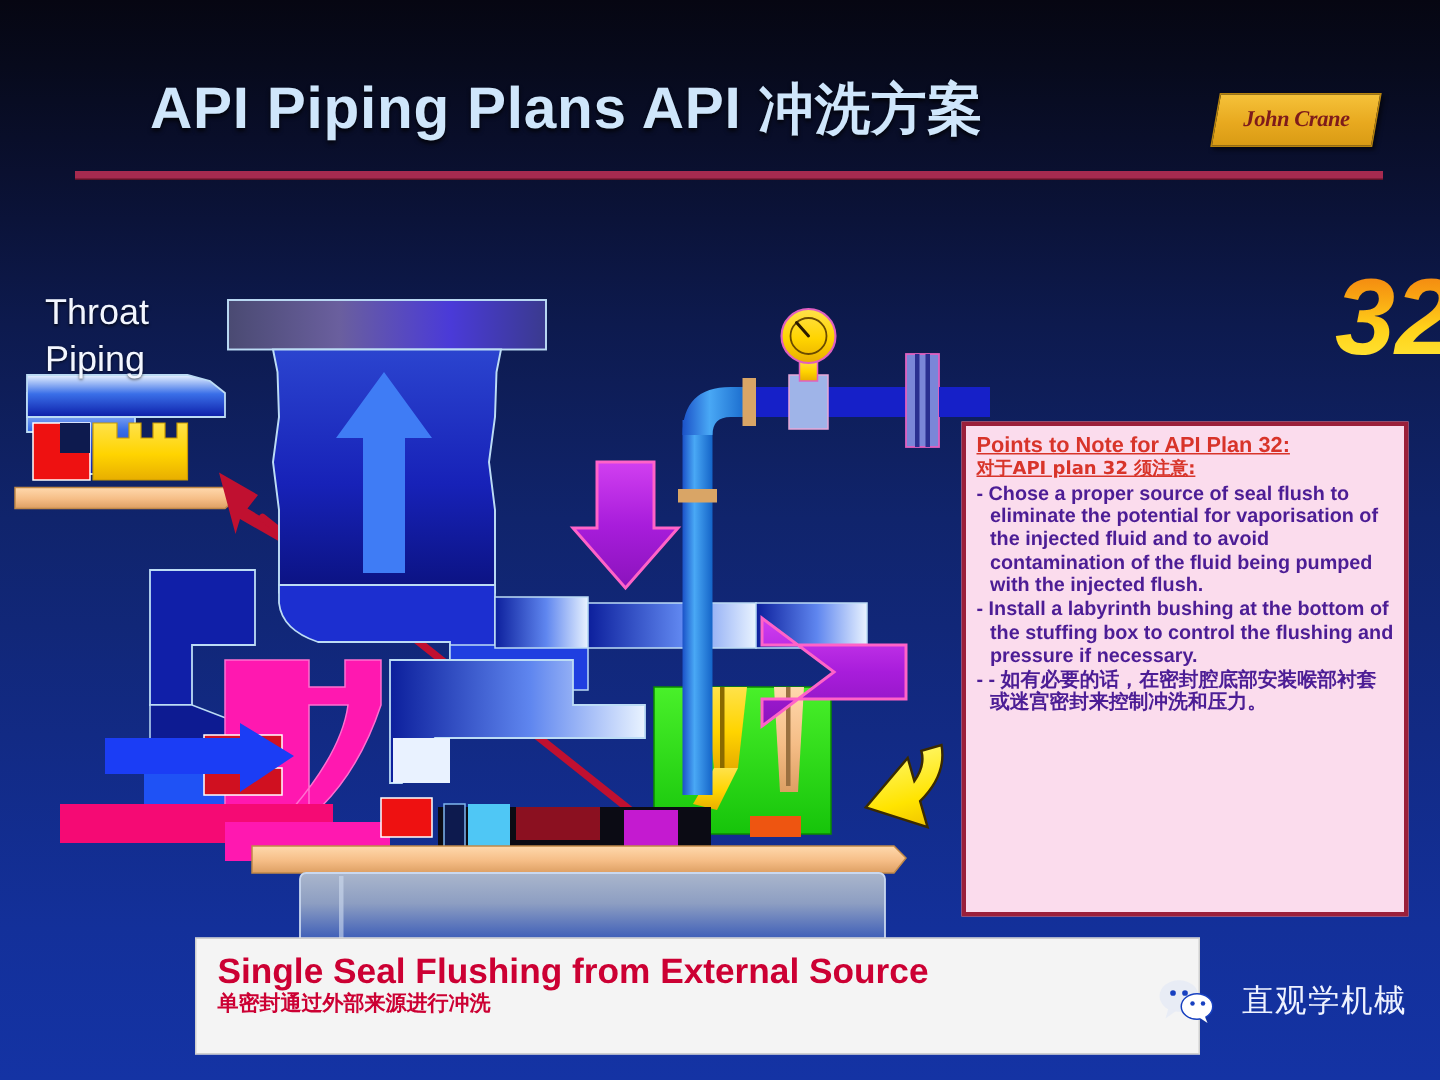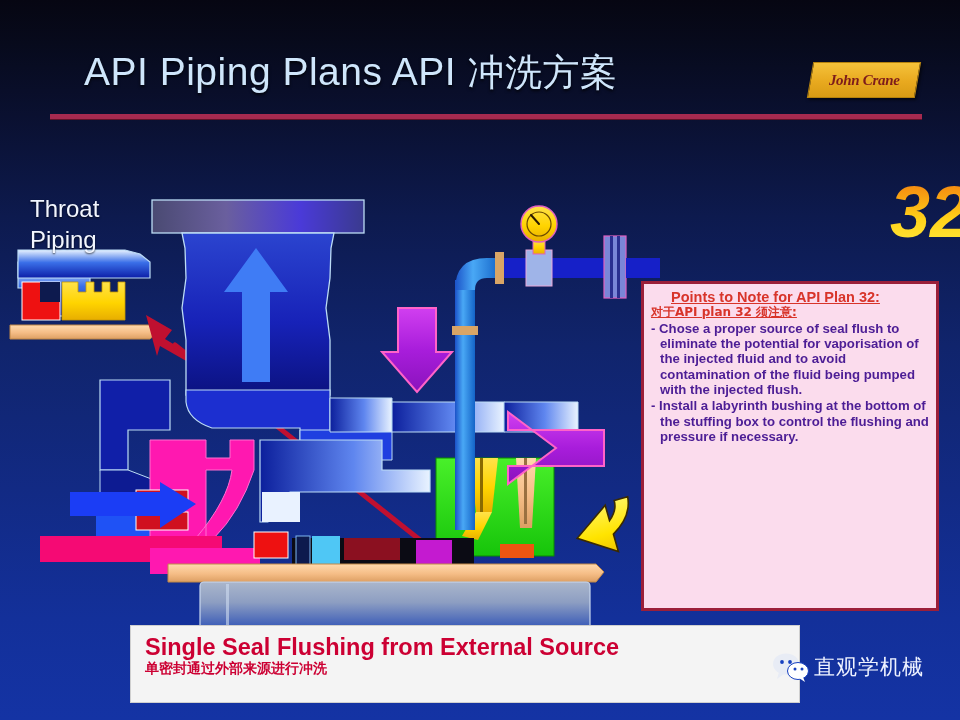--- a/index.html
+++ b/index.html
@@ -5,22 +5,22 @@
   html,body{margin:0;padding:0;background:#0a0a1e;}
   *{box-sizing:border-box;}
   .slide{
     position:relative;width:960px;height:720px;overflow:hidden;
     font-family:"Liberation Sans",sans-serif;
     background:linear-gradient(180deg,#060612 0%,#070a1c 6%,#0a1030 16%,#0d1a4e 30%,#10246c 48%,#122a84 68%,#13309a 86%,#1433a4 100%);
   }
 
   
   .title{
-    position:absolute;left:84px;top:48px;
-    font-size:39px;font-weight:normal;letter-spacing:0.5px;
+    position:absolute;left:100px;top:48px;
+    font-size:39px;font-weight:bold;letter-spacing:0.5px;
     color:#cfe6fb;white-space:nowrap;
     text-shadow:0 2px 3px rgba(0,0,0,.75);
   }
   .title .cn{font-family:"DejaVu Sans",sans-serif;font-size:37px;}
   .rule{position:absolute;left:50px;top:114px;width:872px;height:5px;
         background:#a62a4f;box-shadow:0 1px 0 #601229;}
 
   .jc-logo{
     position:absolute;left:810px;top:62px;width:108px;height:36px;
     background:linear-gradient(180deg,#f5c23a 0%,#e8a91f 55%,#d99b14 100%);
@@ -54,21 +54,20 @@
 
   
   .notes{
     position:absolute;left:641px;top:281px;width:298px;height:330px;
     background:#fbdced;border:3px solid #9b1f3a;
     padding:5px 7px 4px 7px;overflow:hidden;
   }
   .notes .hdr-en{
     color:#d8342a;font-weight:bold;font-size:14.5px;line-height:1.12;
     text-decoration:underline;
-    margin-left:20px;
   }
   .notes .hdr-cn{
     color:#d8342a;font-weight:bold;font-size:12px;line-height:1.2;
     text-decoration:underline;font-family:"DejaVu Sans",sans-serif;
   }
   .notes ul{list-style:none;margin:1px 0 0 0;padding:0;}
   .notes li{
     color:#4c1d95;font-weight:bold;font-size:13.2px;line-height:1.16;
     margin:0 0 1px 0;padding-left:9px;text-indent:-9px;
   }
@@ -77,21 +76,21 @@
   .caption{
     position:absolute;left:130px;top:625px;width:670px;height:78px;
     background:#f4f4f4;border:1px solid #cfcfcf;
     padding:8px 0 0 14px;
   }
   .caption .en{color:#cc0033;font-weight:bold;font-size:23.5px;line-height:1.12;white-space:nowrap;}
   .caption .cn{color:#cc0033;font-weight:bold;font-size:14px;line-height:1.2;
                font-family:Liberation Sans, sans-serif;}
 
   
-  .wechat{position:absolute;left:772px;top:652px;display:flex;align-items:center;gap:4px;}
+  .wechat{position:absolute;left:772px;top:652px;display:flex;align-items:center;gap:18px;}
   .wechat .wtxt{color:#eef2ff;font-size:21px;font-family:"DejaVu Sans",sans-serif;letter-spacing:1px;}
 
   
   .d{position:absolute;}
   svg{display:block;overflow:visible;}
 </style>
 </head>
 <body>
 
 <div class="slide">
@@ -292,20 +291,21 @@
     <div>Throat</div>
     <div>Piping</div>
   </div>
 
   <div class="notes">
     <div class="hdr-en">Points to Note for API Plan 32:</div>
     <div class="hdr-cn">对于API plan 32 须注意:</div>
     <ul>
       <li>- Chose a proper source of seal flush to eliminate the potential for vaporisation of the injected fluid and to avoid contamination of the fluid being pumped with the injected flush.</li>
       <li>- Install a labyrinth bushing at the bottom of the stuffing box to control the flushing and pressure if necessary.</li>
+      <li class="cn">- - 如有必要的话，在密封腔底部安装喉部衬套或迷宫密封来控制冲洗和压力。</li>
     </ul>
   </div>
 
   <div class="caption">
     <div class="en">Single Seal Flushing from External Source</div>
     <div class="cn">单密封通过外部来源进行冲洗</div>
   </div>
 
   <div class="wechat">
     <svg width="38" height="30" viewBox="0 0 38 30">

